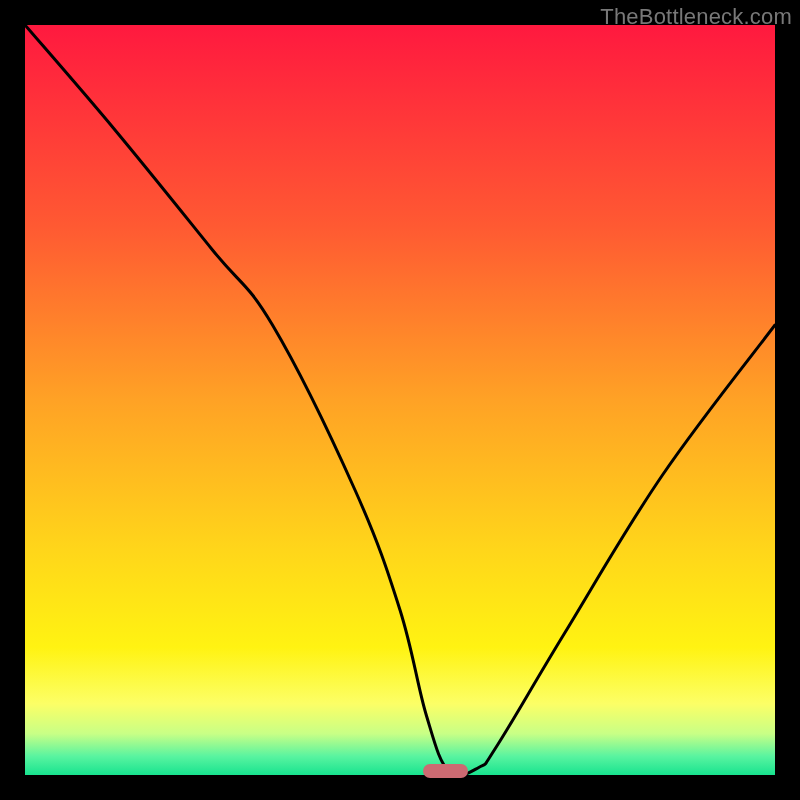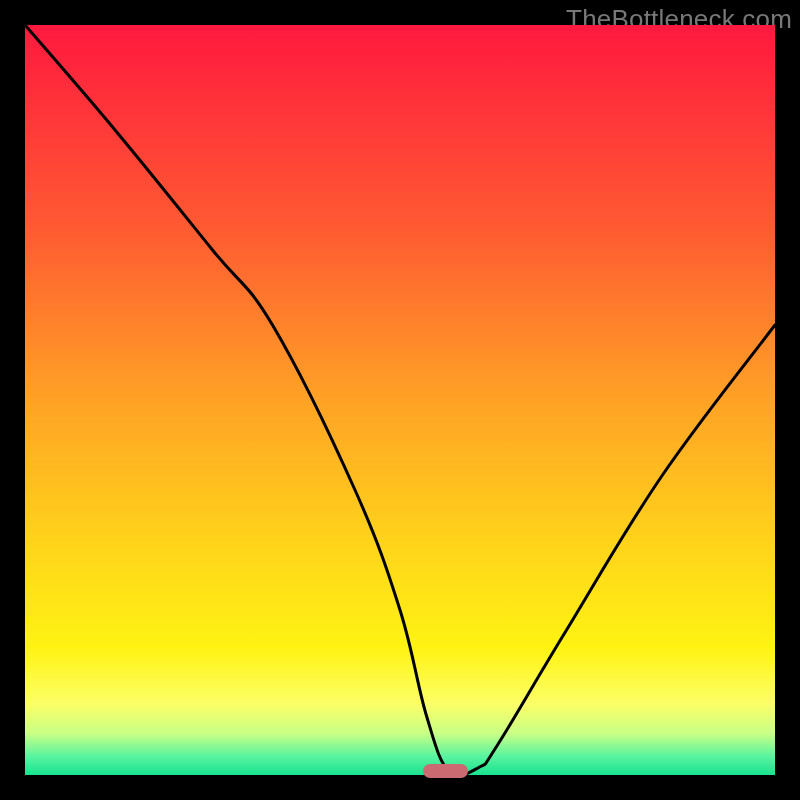--- a/index.html
+++ b/index.html
@@ -41,21 +41,21 @@
     position: absolute;
     height: 14px;
     border-radius: 7px;
     background: #cc6a72;
   }
   .watermark {
     position: absolute;
     top: 4px;
     right: 8px;
     font-family: Arial, Helvetica, sans-serif;
-    font-size: 26px;
+    font-size: 22px;
     font-weight: 500;
     color: #787878;
     letter-spacing: 0.2px;
   }
 </style>
 </head>
 <body>
 
 <div class="frame">
   <div class="watermark">TheBottleneck.com</div>

